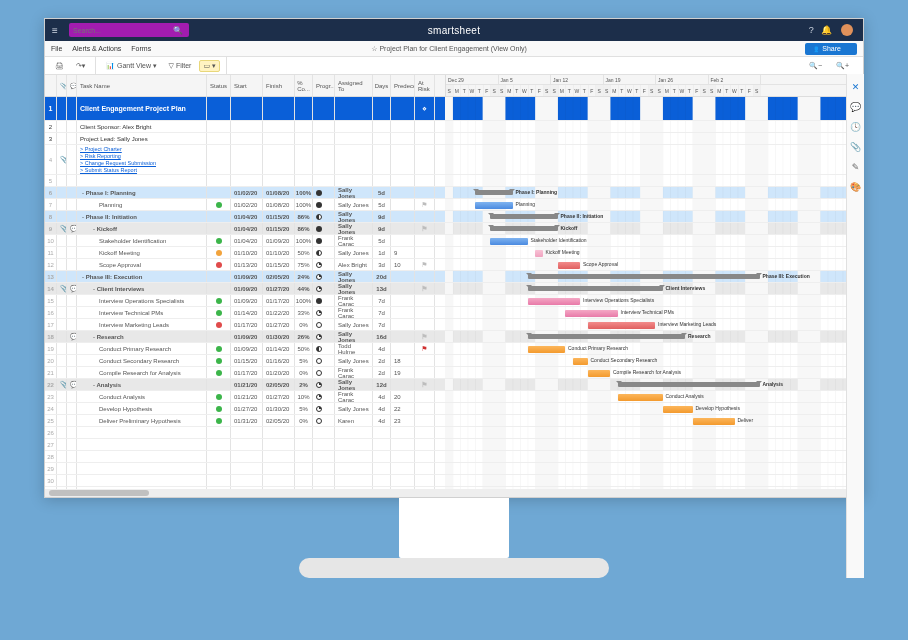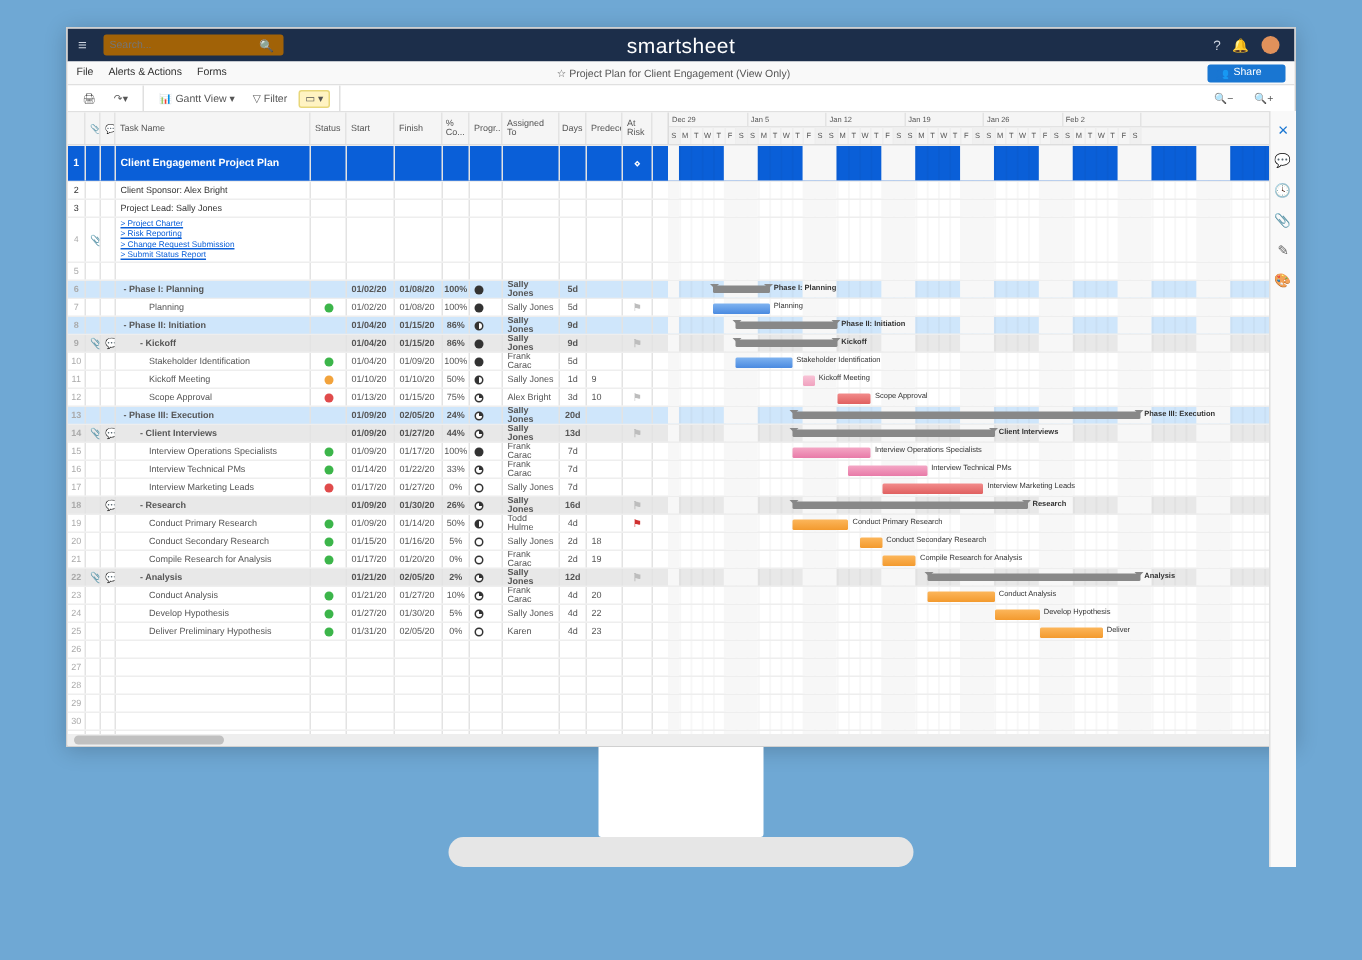--- a/index.html
+++ b/index.html
@@ -5,24 +5,24 @@
 * { margin:0; padding:0; box-sizing:border-box; }
 body { font-family:Arial,Helvetica,sans-serif; background:#6fa8d4; width:908px; height:640px; overflow:hidden; display:flex; align-items:flex-start; justify-content:center; }
 .monitor { width:820px; margin-top:18px; position:relative; }
 .screen { width:820px; height:480px; background:#fff; border:1px solid #d0d0d0; box-shadow:0 2px 14px rgba(0,0,0,.2); display:flex; flex-direction:column; overflow:hidden; font-size:7px; color:#333; }
 .stand { width:110px; height:60px; background:#fff; margin:0 auto; border-radius:0 0 2px 2px; }
 .base { width:310px; height:20px; background:#e6e6e6; border-radius:10px; margin:0 auto; }
 
 
 .topbar { height:22px; background:#1c2e4a; display:flex; align-items:center; color:#cfd6e2; }
 .hamb { width:20px; text-align:center; font-size:10px; cursor:pointer; }
-.searchwrap { position:relative; width:120px; height:14px; background:#a16207; border-radius:2px; display:flex; align-items:center; padding:0 4px; margin-left:4px; }
+.searchwrap { position:relative; width:120px; height:14px; background:#a21caf; border-radius:2px; display:flex; align-items:center; padding:0 4px; margin-left:4px; }
 .searchwrap input { background:transparent; border:0; color:#cfd6e2; font-size:7px; width:100px; outline:none; }
 .searchwrap .sicon { font-size:8px; }
-.brand { position:absolute; left:50%; transform:translateX(-50%); font-weight:500; color:#fff; font-size:14px; letter-spacing:.3px; }
+.brand { position:absolute; left:50%; transform:translateX(-50%); font-weight:500; color:#fff; font-size:10px; letter-spacing:.3px; }
 .topright { margin-left:auto; display:flex; align-items:center; gap:8px; padding-right:10px; }
 .topright span { font-size:9px; cursor:pointer; }
 .avatar { width:12px; height:12px; border-radius:50%; background:#e0915b; }
 
 
 .menubar { height:16px; background:#f9f9f9; border-bottom:1px solid #e0e0e0; display:flex; align-items:center; padding:0 6px; font-size:7px; color:#333; }
 .menubar span { margin-right:10px; cursor:pointer; }
 .menubar .title { position:absolute; left:50%; transform:translateX(-50%); color:#555; }
 .sharebtn { margin-left:auto; background:#1976d2; color:#fff; padding:2px 6px; border-radius:2px; cursor:pointer; display:flex; align-items:center; gap:3px; font-size:7px; }
 

